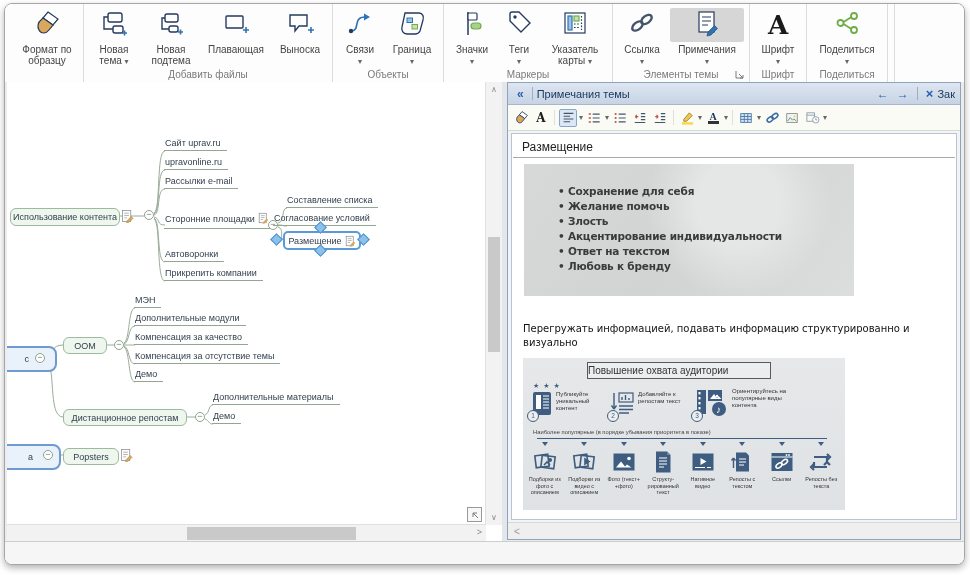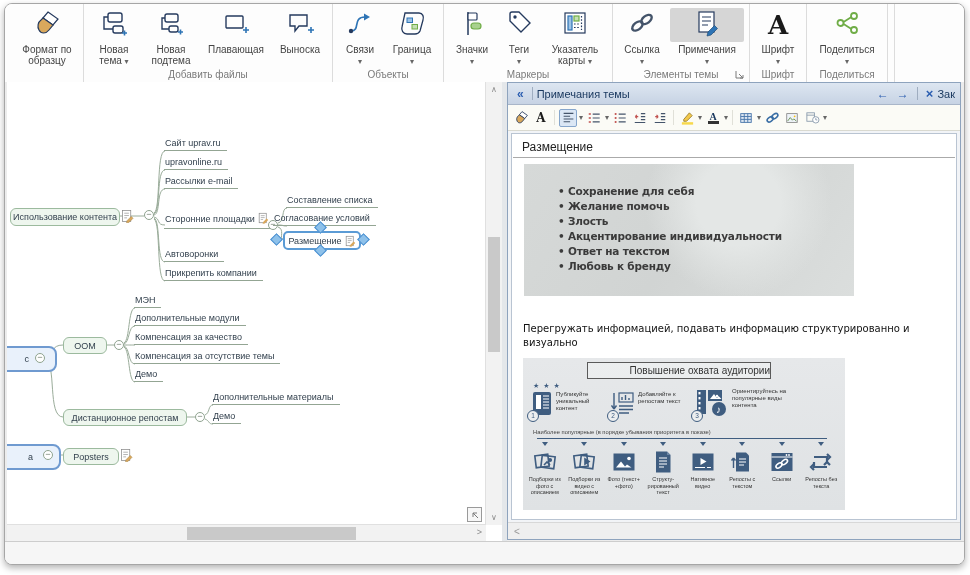--- a/index.html
+++ b/index.html
@@ -65,21 +65,21 @@
 
   .n-head{font-size:12px;color:#222;padding:6px 10px 3px 10px;}
   .n-hr{border-top:1px solid #aaa;margin:0 1px 0 1px;}
   .slide1{position:absolute;left:12px;top:30px;width:330px;height:132px;
     background:radial-gradient(circle at 65% 30%, #e4e7e6 0 18%, rgba(0,0,0,0) 40%),linear-gradient(125deg,#d6d9d8,#d1d4d3 50%,#dbdedd);}
   .slide1 ul{margin:0;padding:20px 0 0 34px;list-style:none;}
   .slide1 li{font-size:10.5px;font-weight:600;color:#3b3b3b;line-height:15px;font-family:"DejaVu Sans",sans-serif;letter-spacing:-0.2px;}
   .slide1 li::before{content:"• ";color:#3b3b3b;}
   .n-par{position:absolute;left:11px;top:188px;width:438px;font-family:"DejaVu Sans",sans-serif;font-size:10px;line-height:1.42;color:#111;}
   .slide2{position:absolute;left:11px;top:224px;width:322px;height:152px;background:linear-gradient(#e6e8ea,#dfe2e4);overflow:hidden;}
-  .dg-title{position:absolute;left:64px;top:4px;width:182px;height:15px;border:1px solid #5a5a5a;font-size:10px;color:#333;text-align:right;line-height:15px;background:rgba(255,255,255,.25);}
+  .dg-title{position:absolute;left:64px;top:4px;width:182px;height:15px;border:1px solid #5a5a5a;font-size:10px;color:#333;text-align:left;line-height:15px;background:rgba(255,255,255,.25);}
   .dg-step{position:absolute;display:flex;gap:3px;}
   .dg-stars{position:absolute;font-size:7px;color:#3f5d80;letter-spacing:1px;}
   .dg-lbl{font-size:6px;color:#333;line-height:7px;width:54px;}
   .badge{position:absolute;width:10px;height:10px;border-radius:50%;border:1px solid #3f5d80;background:#eceeef;font-size:6.5px;color:#3f5d80;text-align:center;line-height:10px;}
   .dg-cap{position:absolute;left:10px;top:71px;font-size:5.8px;color:#444;}
   .dg-line{position:absolute;left:14px;top:80px;width:290px;border-top:1px solid #3f5d80;}
   .dg-row{position:absolute;left:2px;top:84px;width:318px;display:flex;}
   .dg-cell{width:39.5px;display:flex;flex-direction:column;align-items:center;}
   .dg-cell::before{content:"";border:3px solid transparent;border-top:4px solid #3f5d80;margin-bottom:1px;}
   .dg-lb{font-size:5.5px;line-height:6.5px;color:#333;text-align:center;margin-top:2px;}

